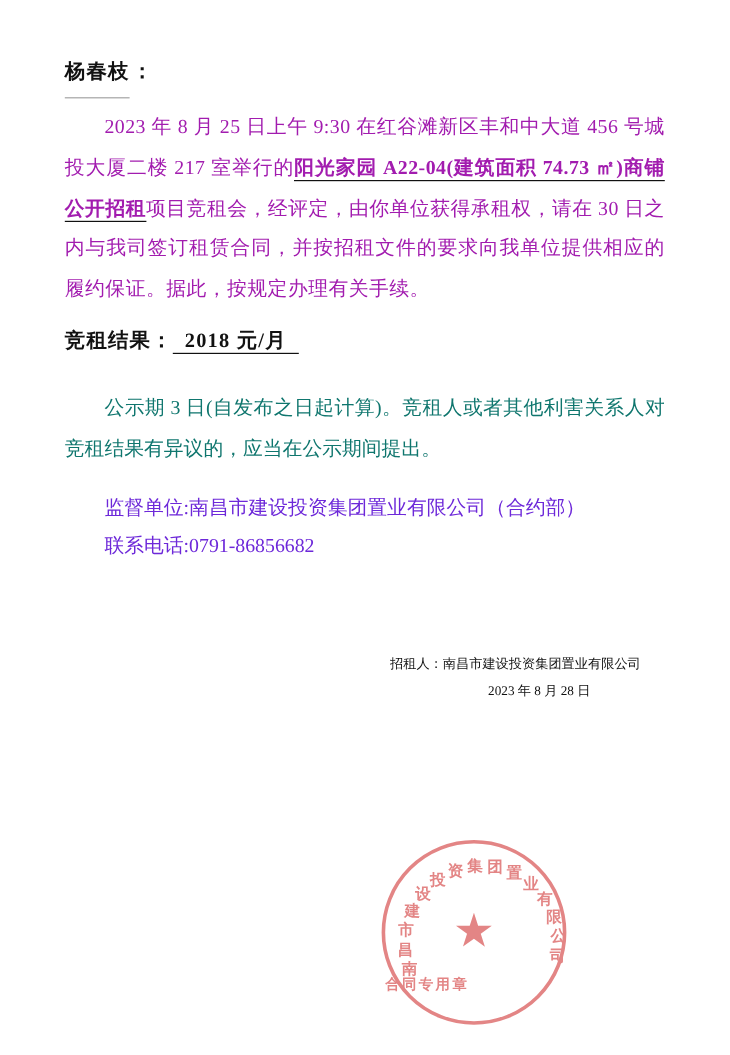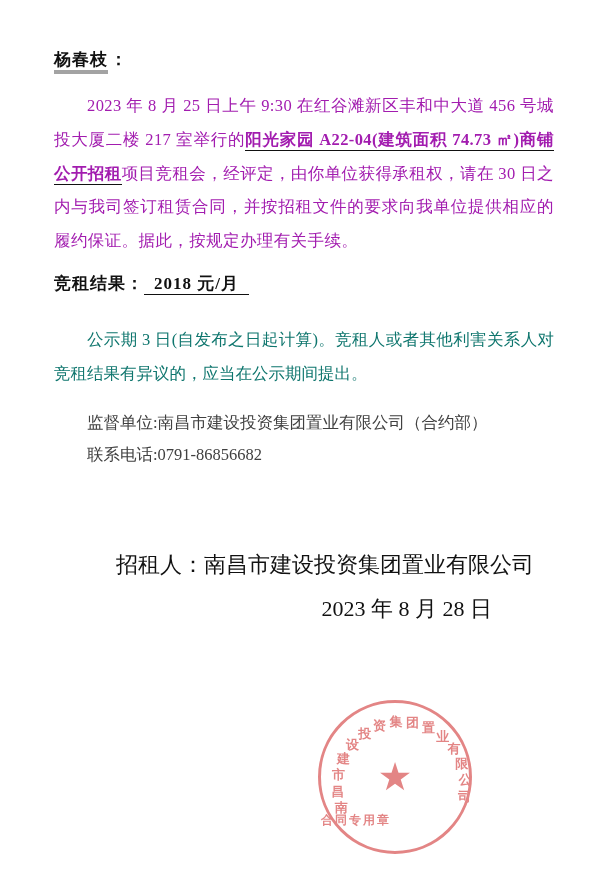--- a/index.html
+++ b/index.html
@@ -32,22 +32,22 @@
     color: #111;
   }
   .salutation {
     margin-top: 48px;
     font-size: 17px;
     font-weight: bold;
     color: #111;
     letter-spacing: 1px;
   }
   .salutation .name {
-    border-bottom: 4px solid #a3a3a3;
-    padding-bottom: 1px;
+    border-bottom: 1px solid #a3a3a3;
+    padding-bottom: 12px;
   }
   .salutation .colon {
     padding-left: 2px;
   }
   .body-para {
     margin-top: 18px;
     font-size: 16.5px;
     line-height: 2.05;
     text-align: justify;
     text-justify: inter-ideograph;
@@ -81,30 +81,30 @@
     text-indent: 2em;
     text-align: justify;
     text-justify: inter-ideograph;
     color: #0f766e;
   }
   .contact-block {
     margin-top: 16px;
     font-size: 16.5px;
     line-height: 1.95;
     text-indent: 2em;
-    color: #404040;
+    color: #6d28d9;
     font-family: Liberation Serif, serif;
   }
   .contact-block .line2 {
     text-indent: 2em;
   }
   .signature {
     margin-top: 72px;
     text-align: right;
-    font-size: 22px;
+    font-size: 11px;
     line-height: 2.0;
     color: #111;
     padding-right: 20px;
     position: relative;
     z-index: 2;
   }
   .sign-date {
     padding-right: 42px;
   }
   .seal {

